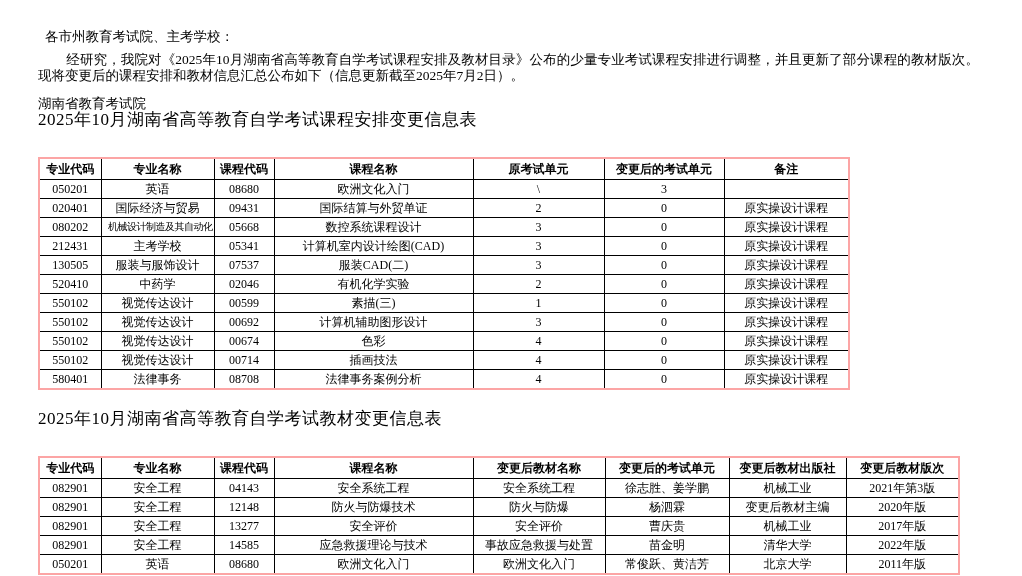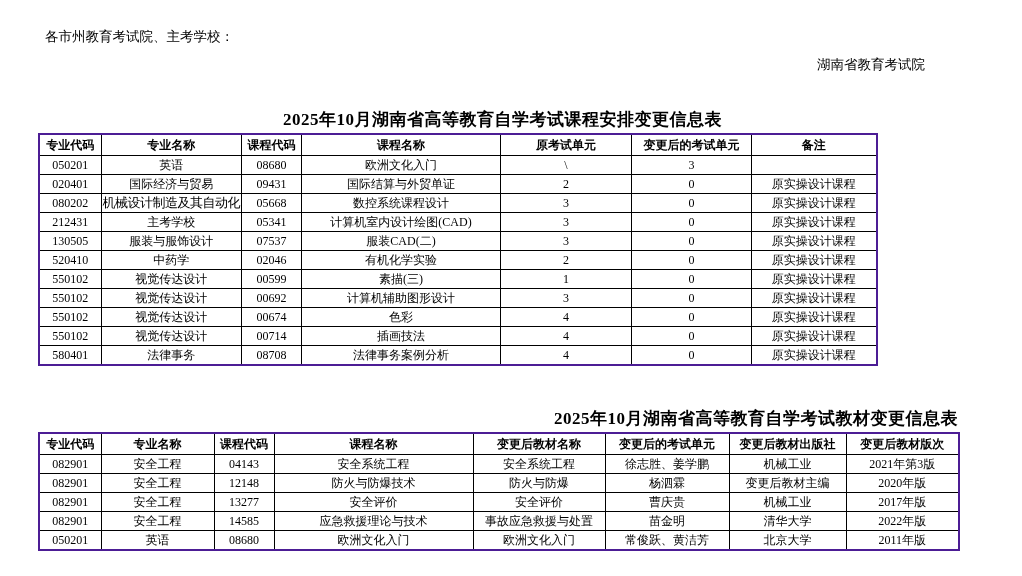--- a/index.html
+++ b/index.html
@@ -5,44 +5,45 @@
   html,body { margin:0; padding:0; }
   body {
     width:1022px; height:576px; position:relative;
     background:#ffffff; color:#000000;
     font-family:"Liberation Serif","DejaVu Serif",serif;
     overflow:hidden;
   }
   .letter { position:absolute; left:38px; top:22px; width:941px; font-size:13.5px; line-height:16px; }
   .salutation { margin:7px; }
   .para { margin:1px 0 0 0; text-indent:2.1em; text-align:justify; }
-  .signature { margin:12px 54px 0 0; text-align:right; }
-
-  .tbl-title { position:absolute; text-align:right; font-weight:bold; font-size:17px; letter-spacing:0.5px; }
+  .signature { margin:12px 30px 0 0; }
+
+  .tbl-title { position:absolute; text-align:left; font-weight:normal; font-size:17px; letter-spacing:0.5px; }
   #title1 { left:38px; top:108px; width:684px; }
   #title2 { left:38px; top:407px; width:920px; }
 
   .tbl-wrap { position:absolute; left:38px; }
   #table1-wrap { top:133px; }
   #table2-wrap { top:432px; }
 
-  table { border-collapse:collapse; table-layout:fixed; border:2px solid #4c1d95; }
+  table { border-collapse:collapse; table-layout:fixed; border:2px solid #fca5a5;margin-top:24px; }
   th, td {
     border:1px solid #000; text-align:center; vertical-align:middle;
     font-size:12px; padding:0 1px; height:18px;
     white-space:nowrap; overflow:hidden;
   }
   th { font-weight:bold; height:20px; font-size:12px; }
-  td.tight { font-size:13px; letter-spacing:-0.5px; }
+  td.tight { font-size:10px; letter-spacing:-0.5px;text-align:right; }
 </style>
 </head>
 <body>
 
 <div class="letter">
   <p class="salutation">各市州教育考试院、主考学校：</p>
+  <p class="para">经研究，我院对《2025年10月湖南省高等教育自学考试课程安排及教材目录》公布的少量专业考试课程安排进行调整，并且更新了部分课程的教材版次。现将变更后的课程安排和教材信息汇总公布如下（信息更新截至2025年7月2日）。</p>
   <p class="signature">湖南省教育考试院</p>
 </div>
 
 <div id="title1" class="tbl-title">2025年10月湖南省高等教育自学考试课程安排变更信息表</div>
 
 <div id="table1-wrap" class="tbl-wrap">
   <table>
     <colgroup>
       <col style="width:62px">
         <col style="width:113px">

